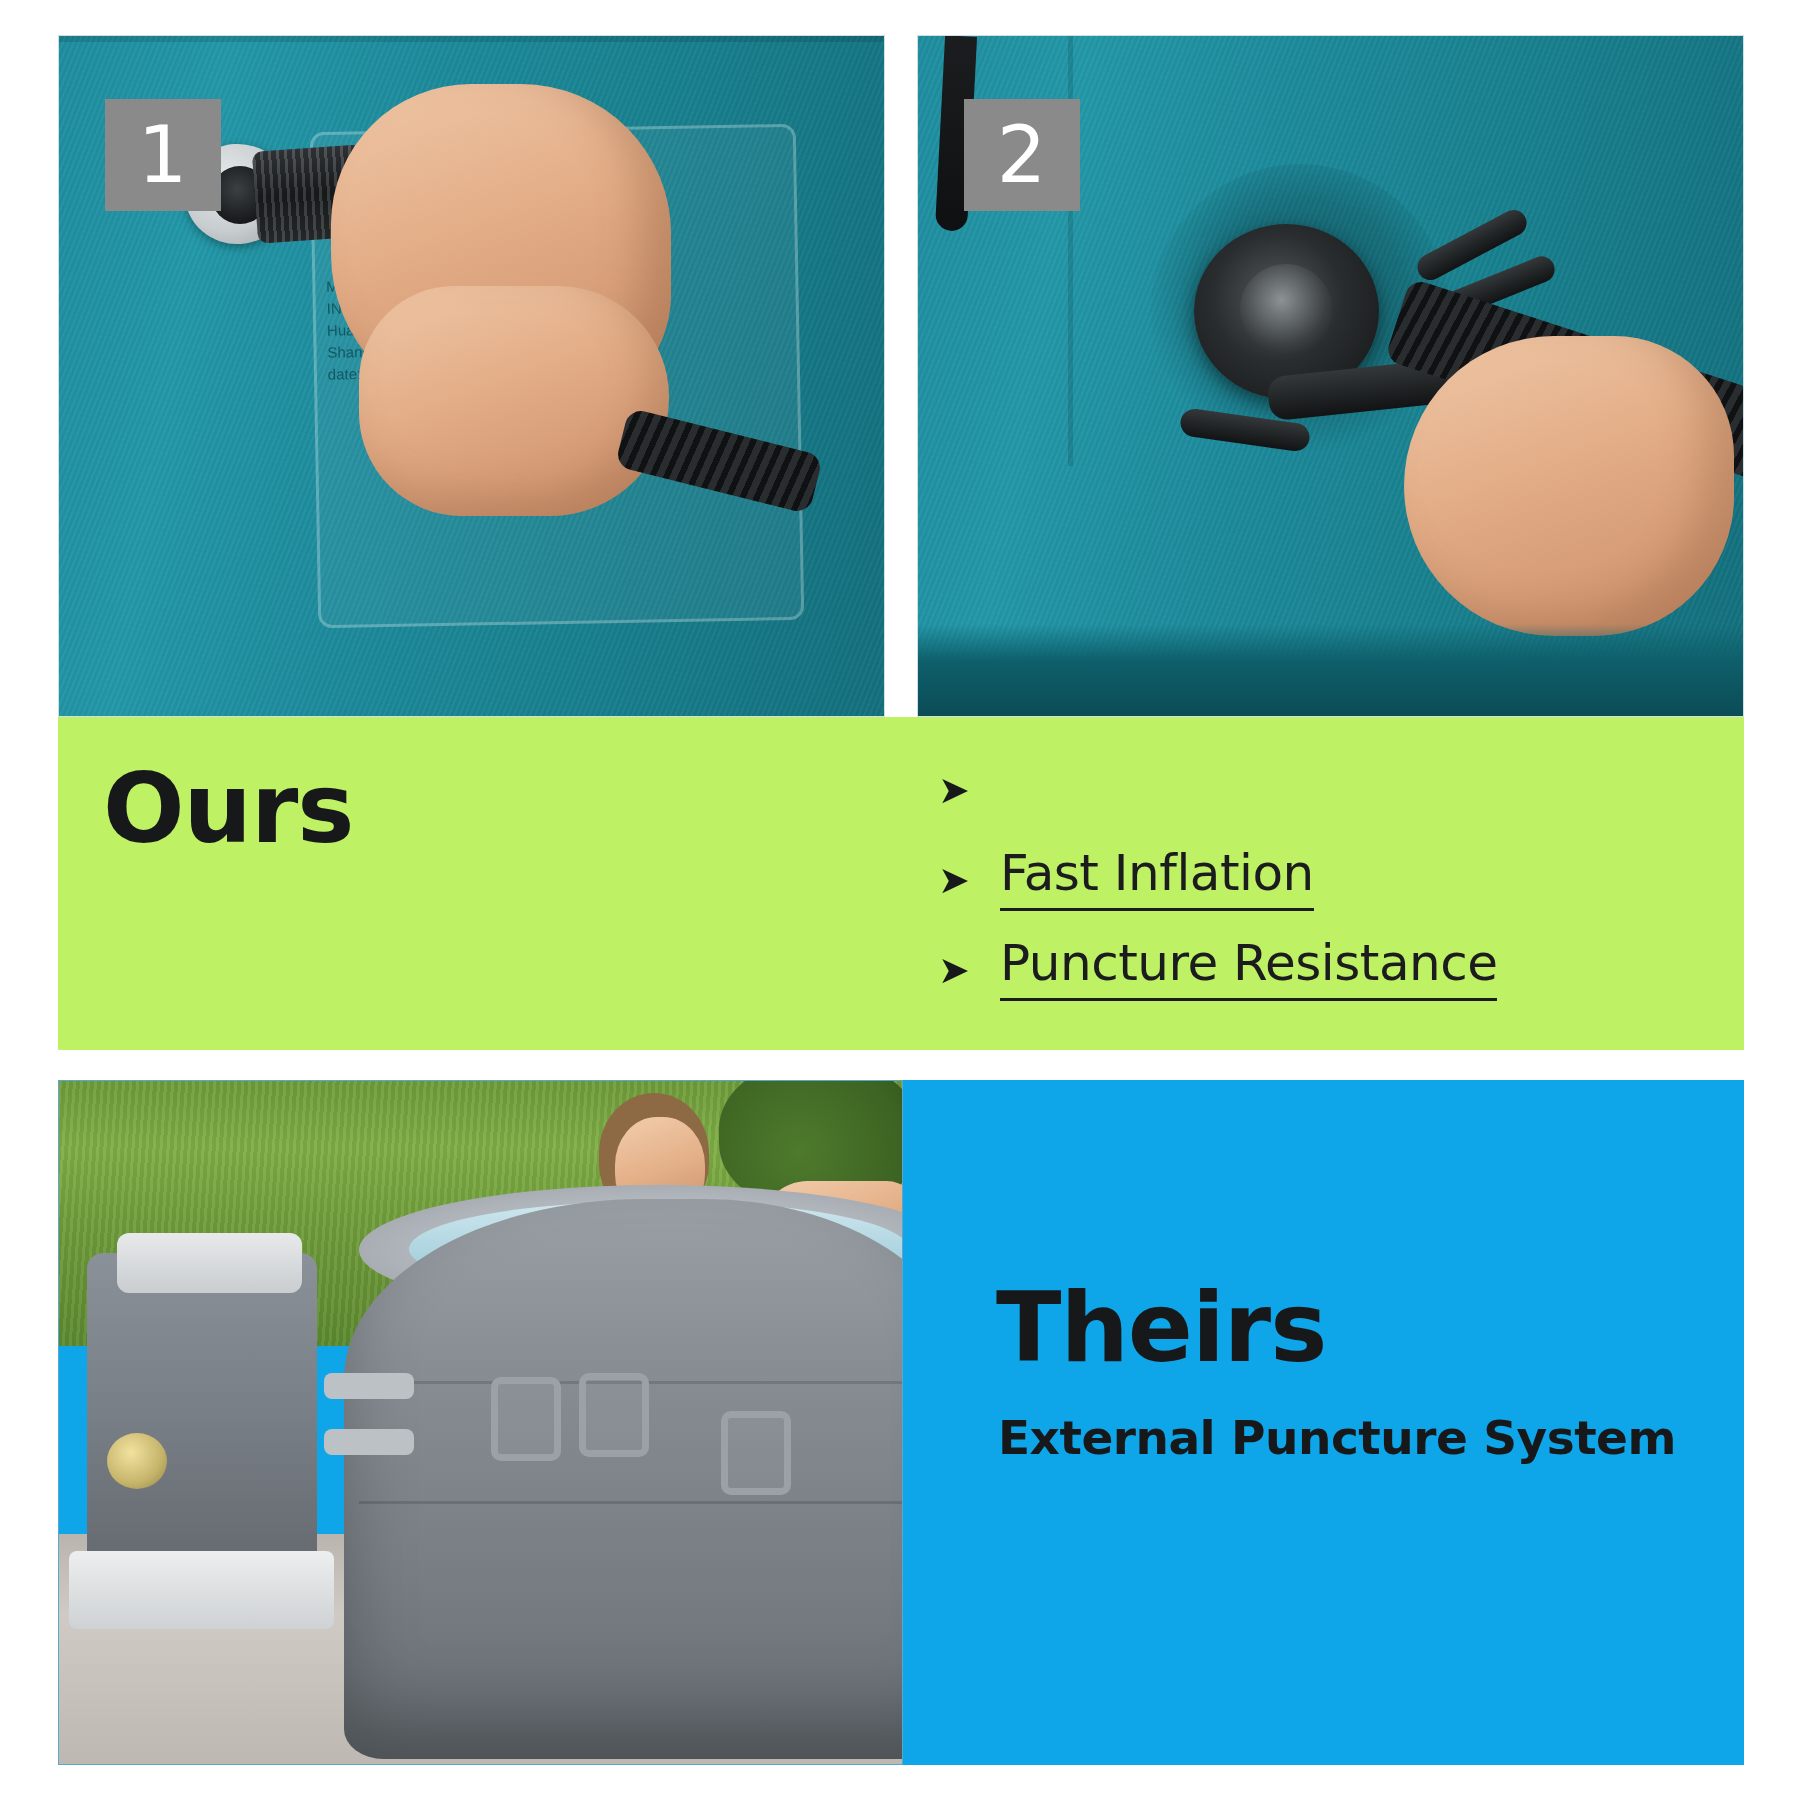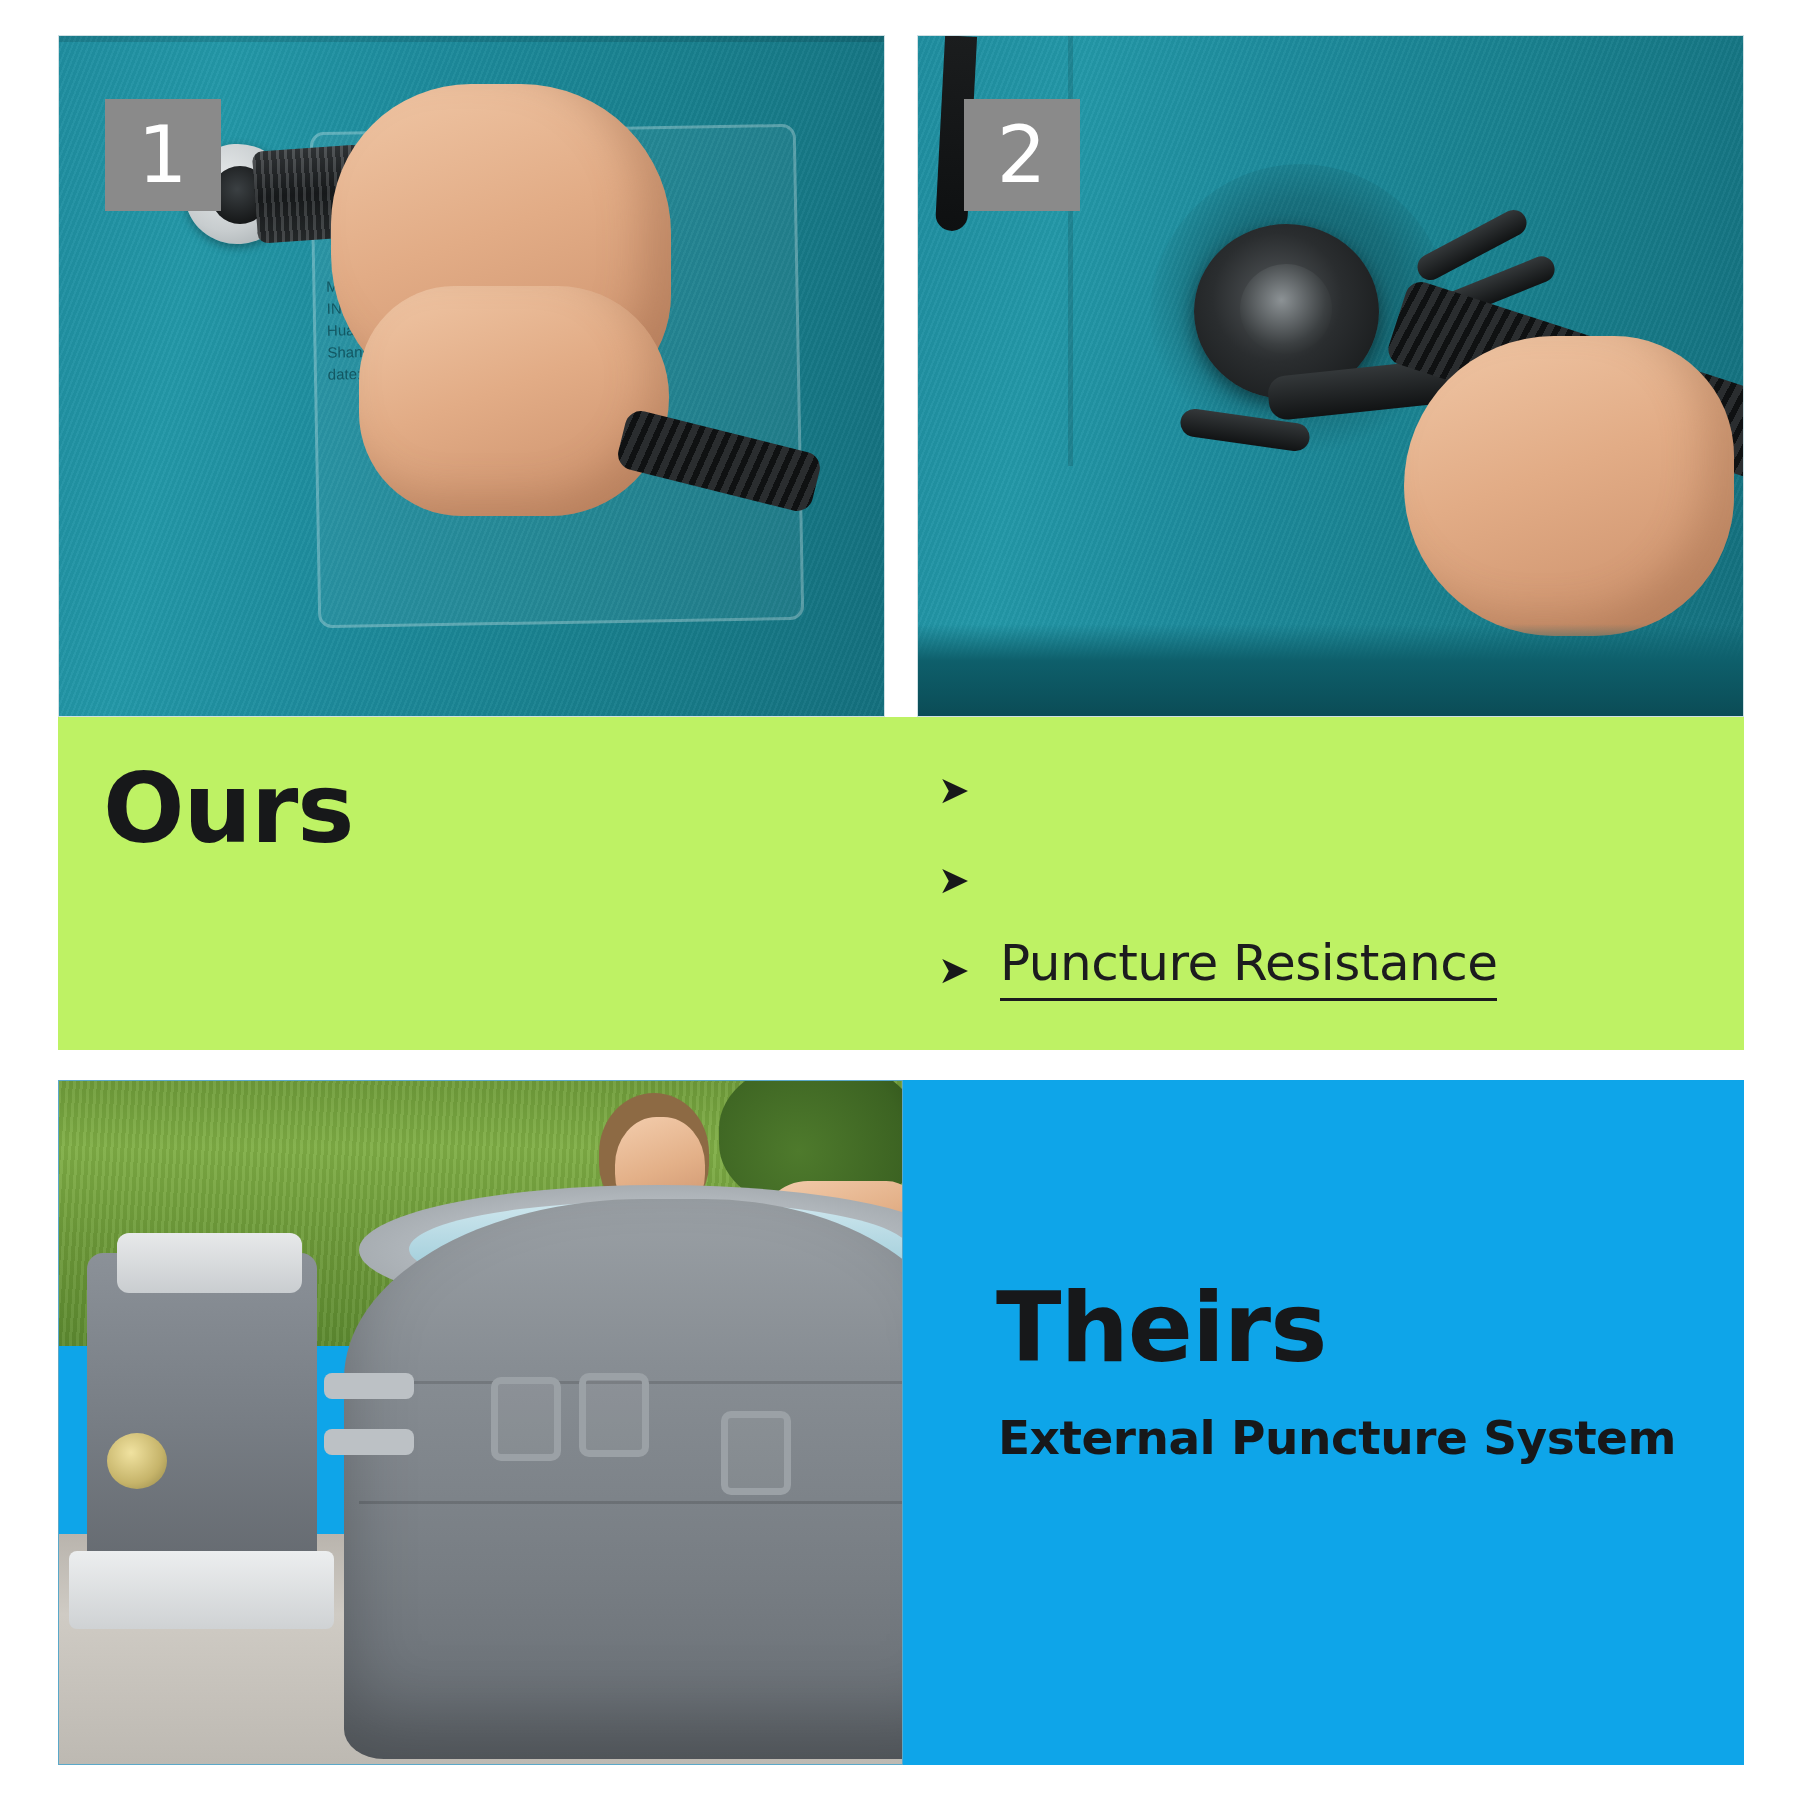--- a/index.html
+++ b/index.html
@@ -504,20 +504,21 @@
 
     <div class="caption-bar">
       <div class="ours-title">Ours</div>
 
       <div class="features">
         <div class="feature">
           <span class="feature-arrow">➤</span>
         </div>
         <div class="feature">
           <span class="feature-arrow">➤</span>
+          <span class="feature-label">Fast Inflation</span>
         </div>
         <div class="feature">
           <span class="feature-arrow">➤</span>
           <span class="feature-label">Puncture Resistance</span>
         </div>
       </div>
     </div>
   </div>
 
   <div class="bottom-block">

